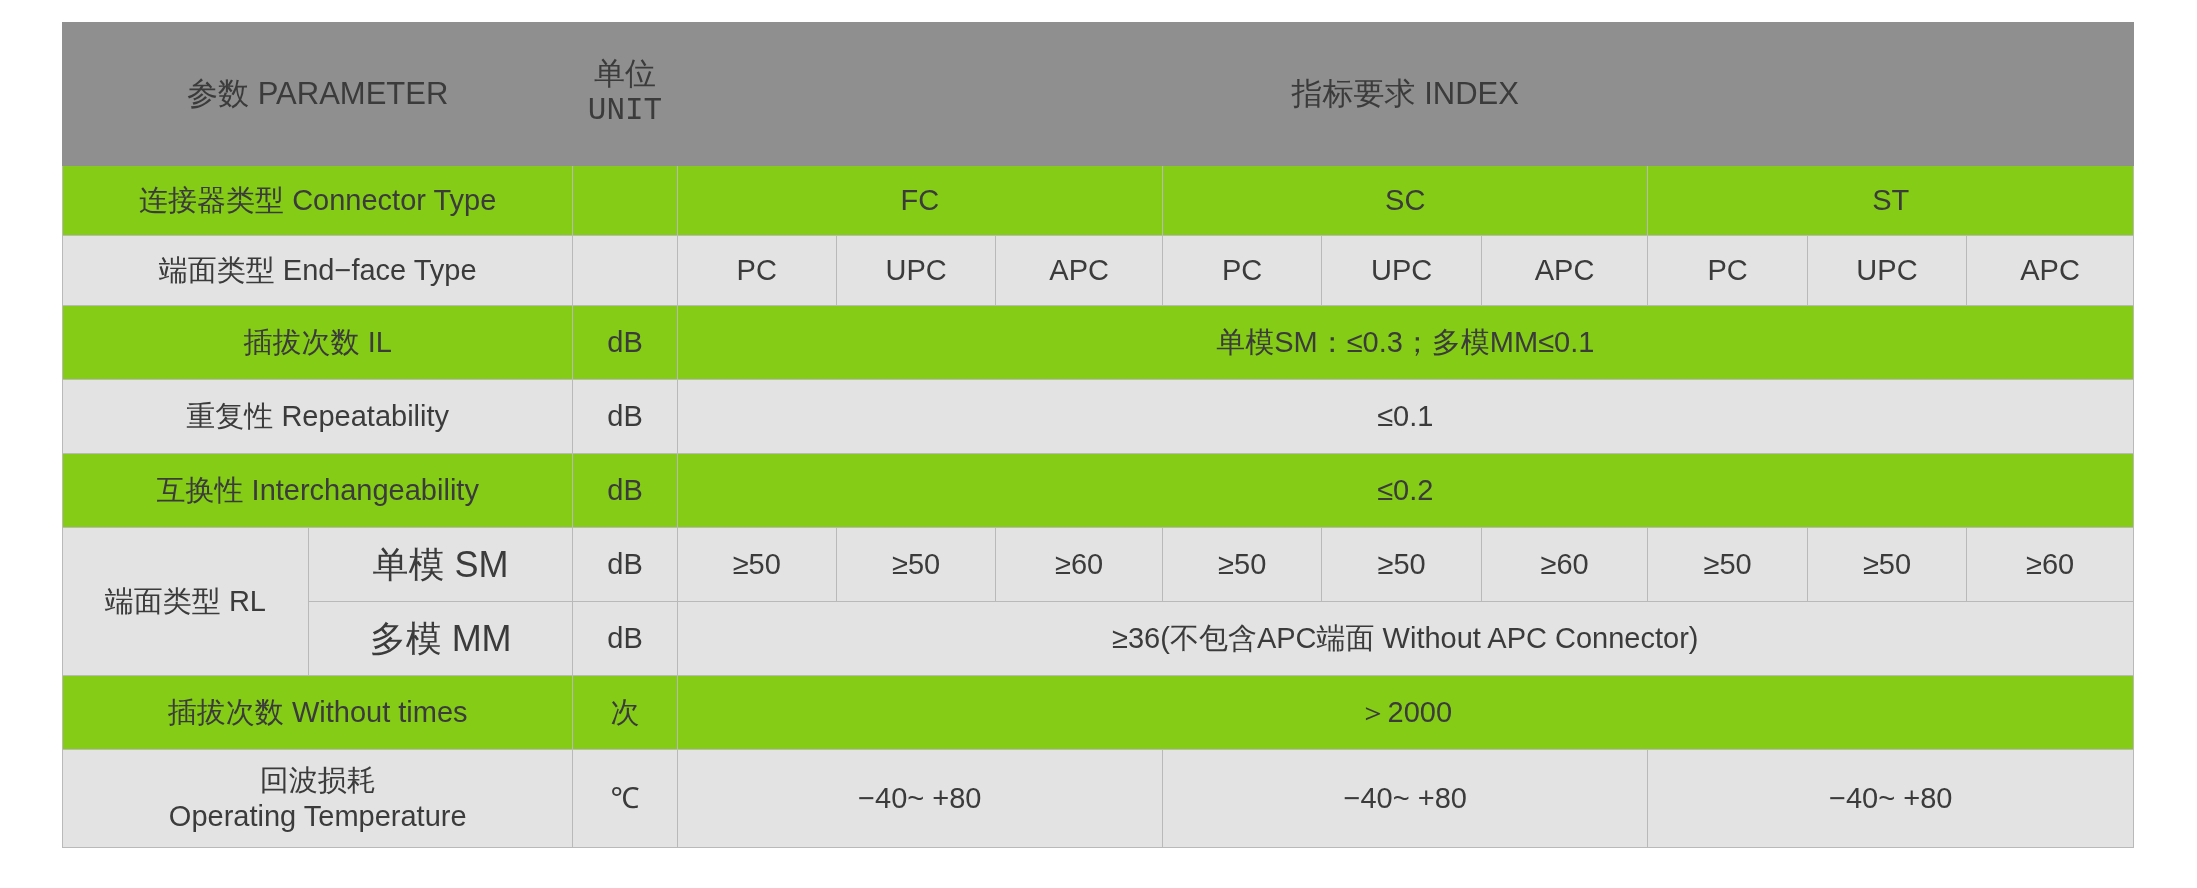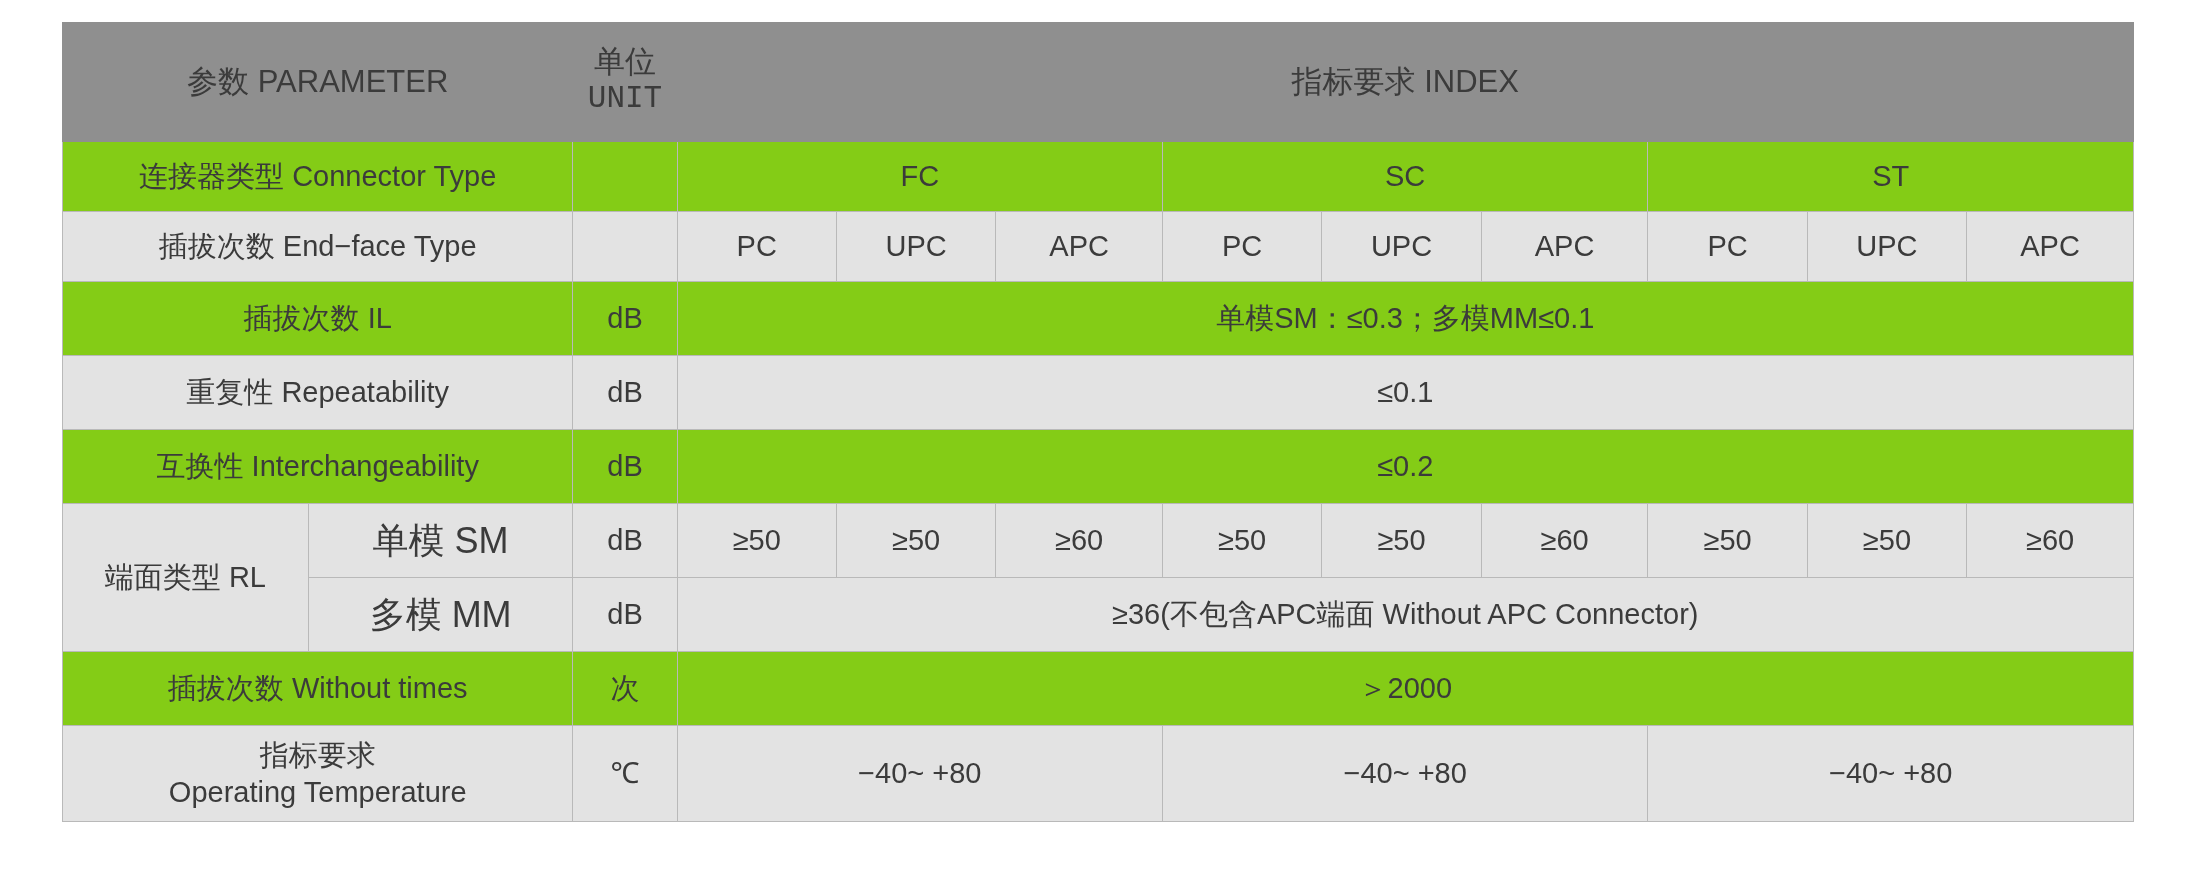--- a/index.html
+++ b/index.html
@@ -21,21 +21,21 @@
     width: 2072px;
   }
   table.spec {
     border-collapse: collapse;
     table-layout: fixed;
     width: 2072px;
     font-size: 29px;
   }
   table.spec td, table.spec th {
     border: 1px solid #b9b9b9;
-    padding: 0;
+    padding: 12px;
     text-align: center;
     vertical-align: middle;
     font-weight: normal;
     color: #3b3b3b;
     line-height: 1.25;
   }
   
   .hdr {
     background: #8f8f8f;
     color: #ffffff;
@@ -103,21 +103,21 @@
 
       <tr class="row-white h70">
         <td class="left param-label" colspan="2">连接器类型 Connector Type</td>
         <td></td>
         <td colspan="3">FC</td>
         <td colspan="3">SC</td>
         <td colspan="3">ST</td>
       </tr>
 
       <tr class="row-grey h70">
-        <td class="left param-label" colspan="2">插拔次数 End−face Type</td>
+        <td class="left param-label" colspan="2">端面类型 End−face Type</td>
         <td></td>
         <td>PC</td>
         <td>UPC</td>
         <td>APC</td>
         <td>PC</td>
         <td>UPC</td>
         <td>APC</td>
         <td>PC</td>
         <td>UPC</td>
         <td>APC</td>
@@ -163,21 +163,21 @@
       </tr>
 
       <tr class="row-white h74">
         <td class="left param-label" colspan="2">插拔次数 Without times</td>
         <td>次</td>
         <td colspan="9">＞2000</td>
       </tr>
 
       <tr class="row-grey h96">
         <td class="left param-label twoline" colspan="2">
-          <div>指标要求</div>
+          <div>回波损耗</div>
           <div>Operating Temperature</div>
         </td>
         <td>℃</td>
         <td colspan="3">−40~ +80</td>
         <td colspan="3">−40~ +80</td>
         <td colspan="3">−40~ +80</td>
       </tr>
     </tbody>
   </table>
 </div>

